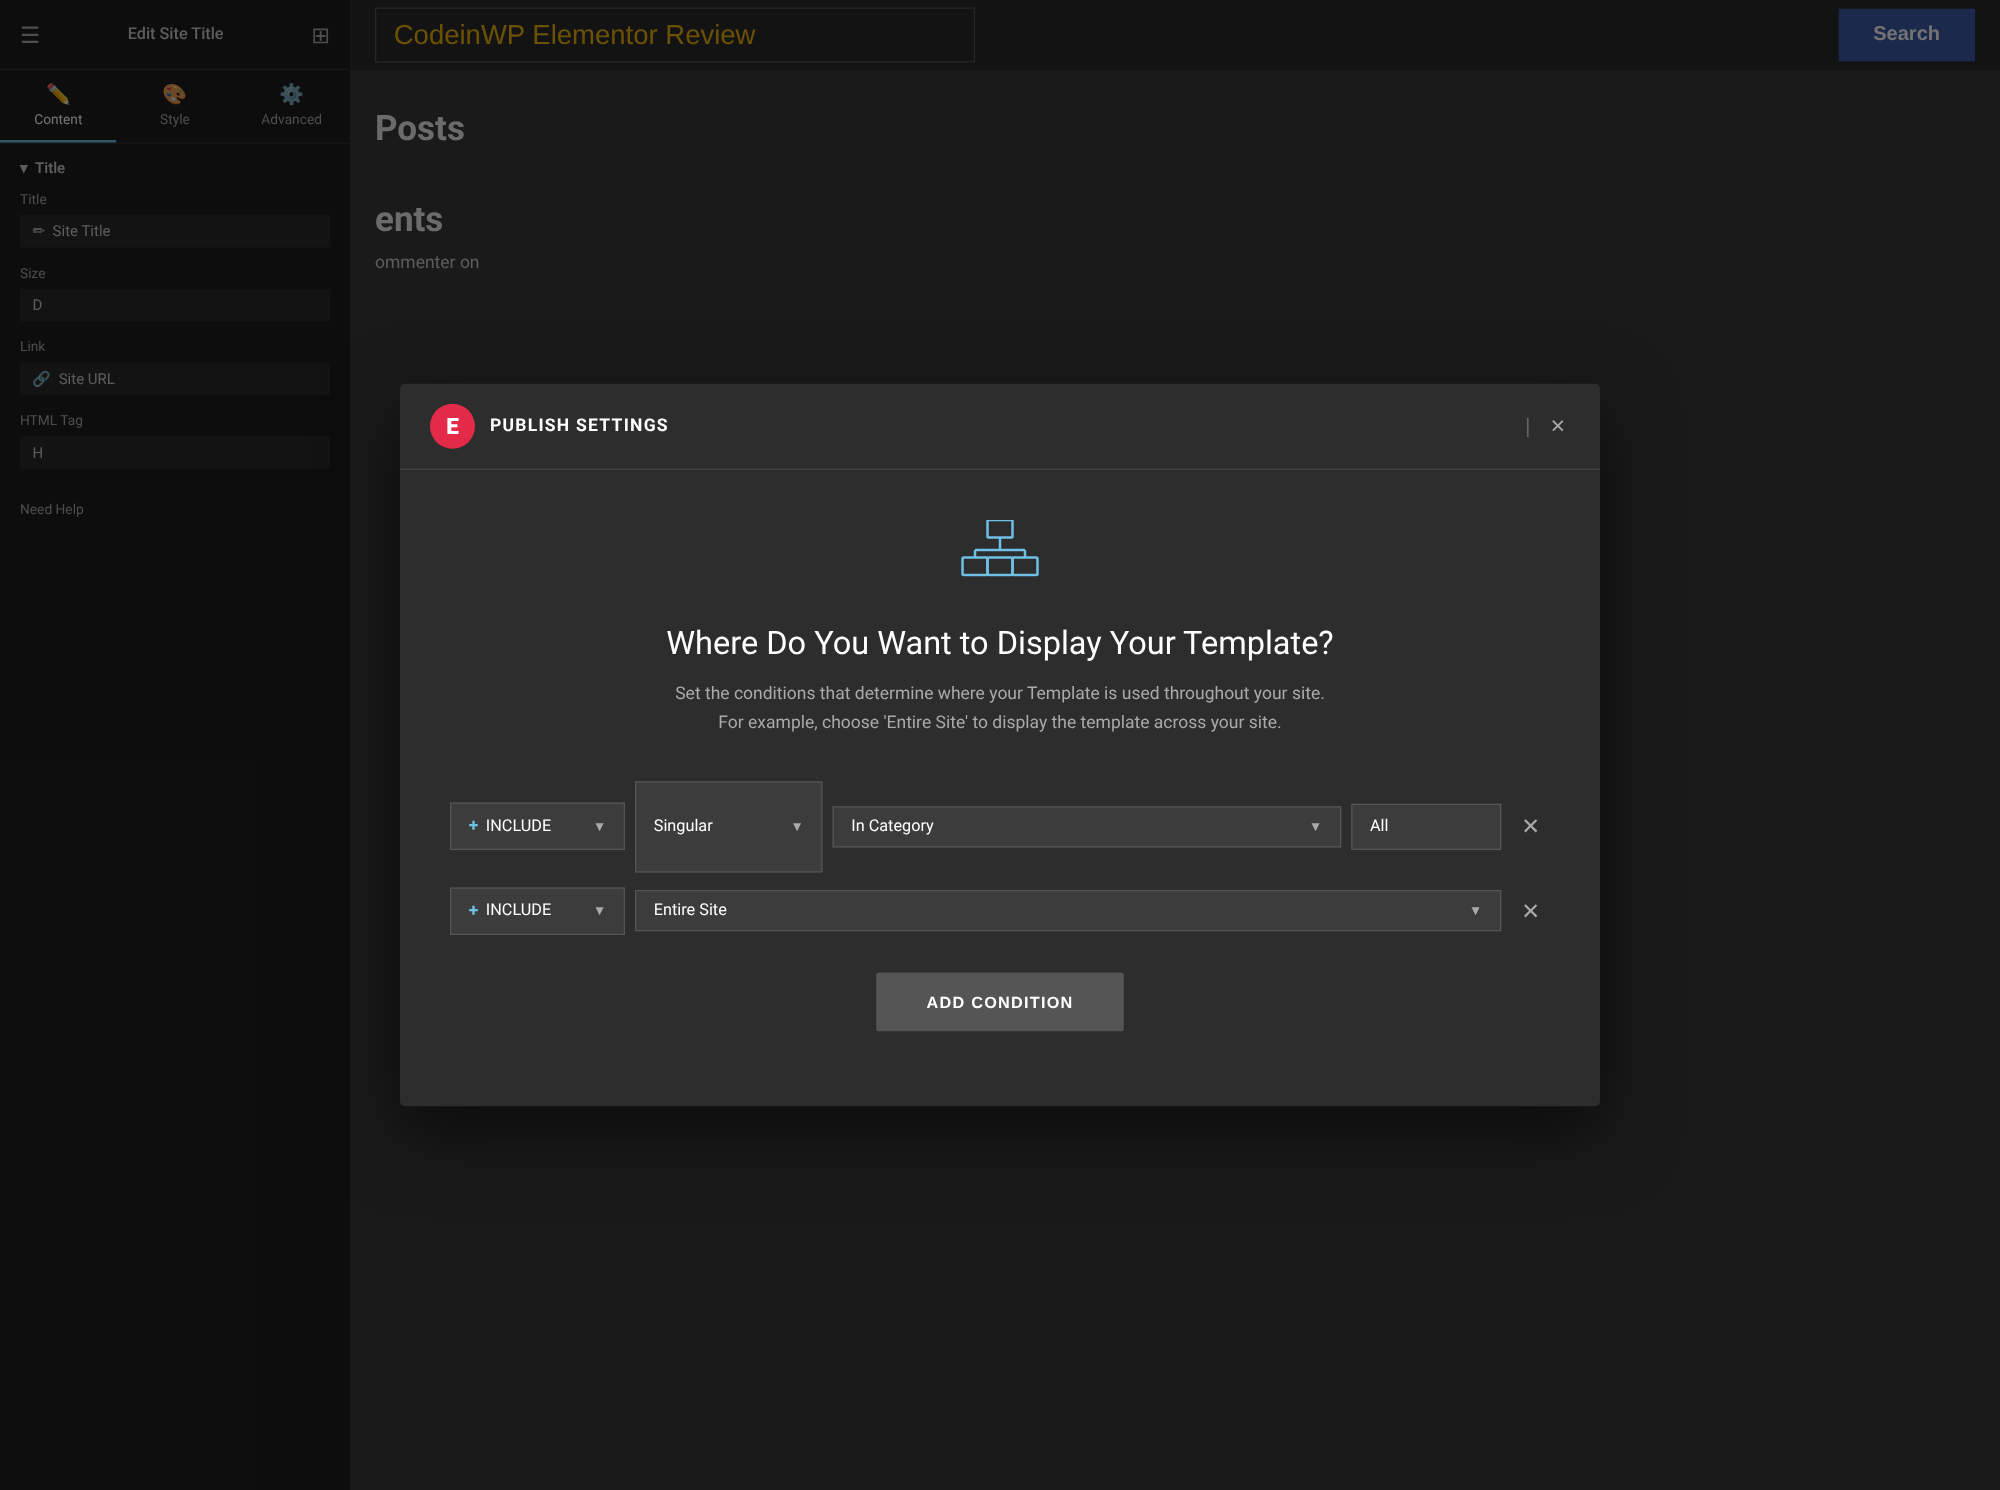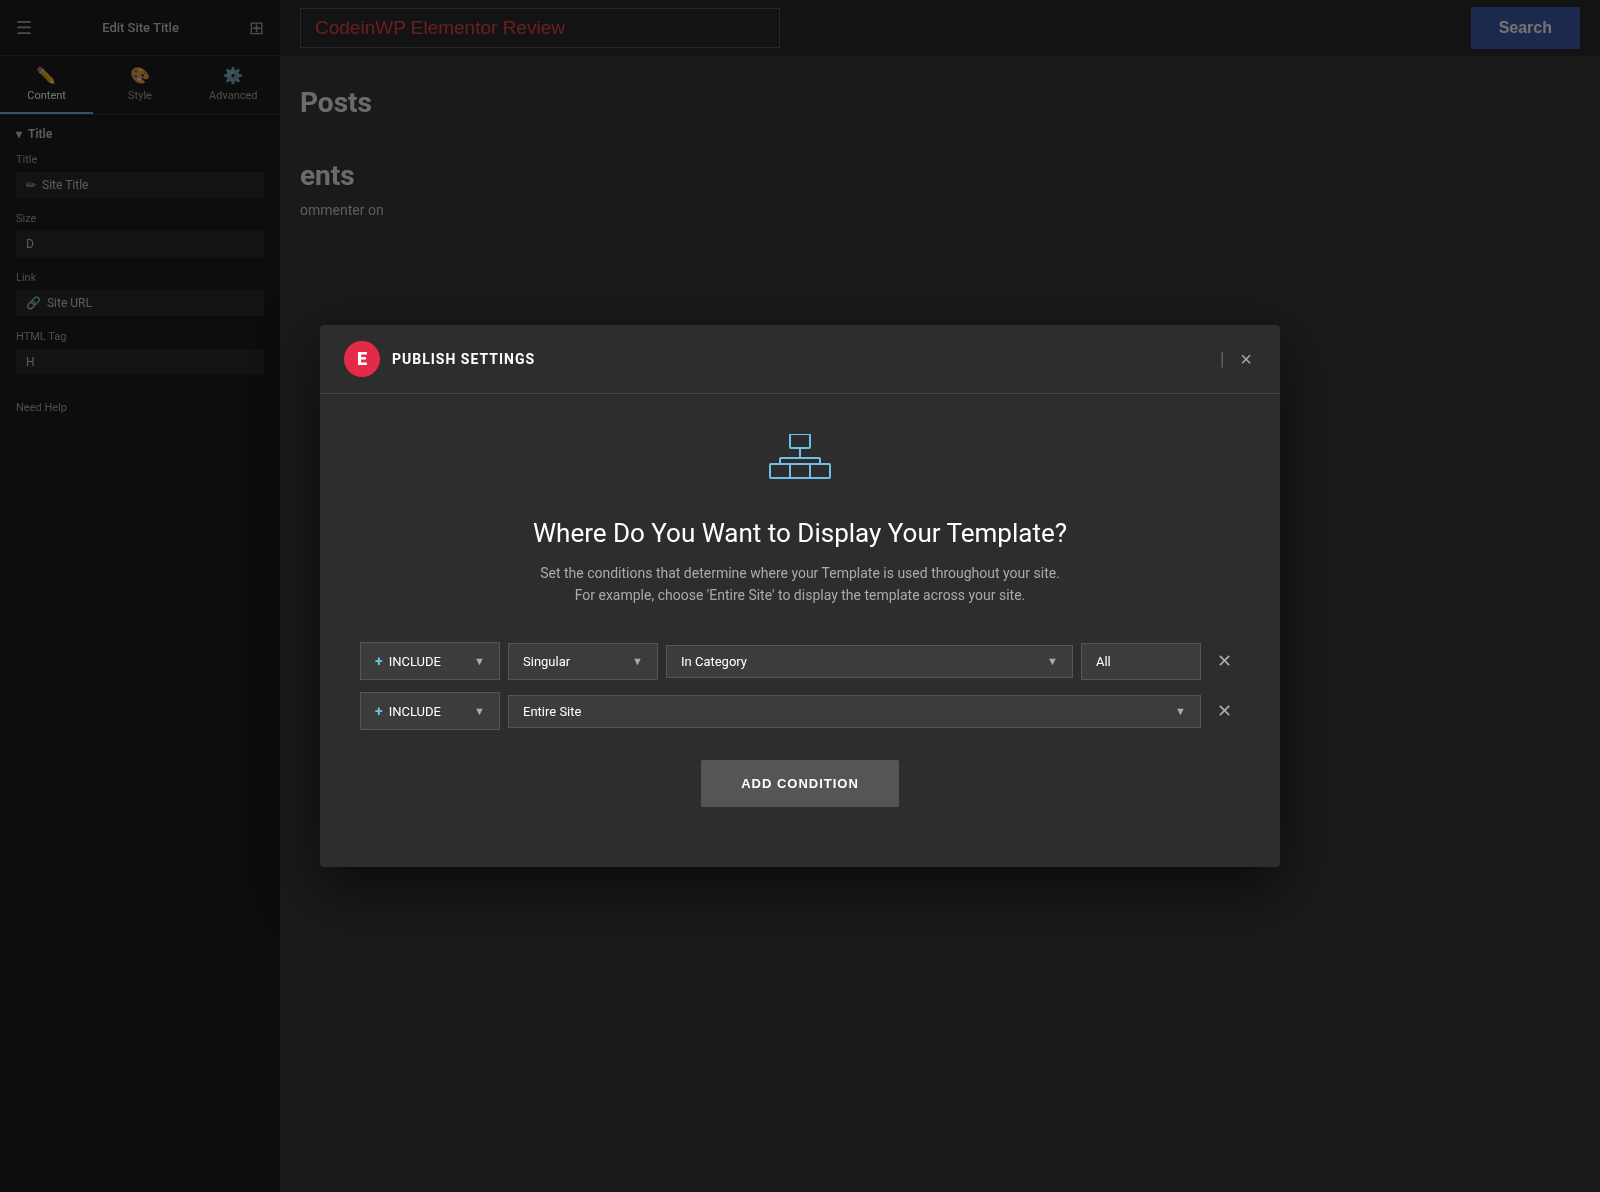--- a/index.html
+++ b/index.html
@@ -334,21 +334,21 @@
     .condition-include-select .chevron {
       margin-left: auto;
       color: #aaa;
       font-size: 11px;
     }
 
     .condition-type-select {
       background: #3c3c3c;
       border: 1px solid #555;
       color: #fff;
-      padding: 10px 14px;
+      padding: 28px 14px;
       font-size: 13px;
       display: flex;
       align-items: center;
       gap: 6px;
       min-width: 150px;
       cursor: pointer;
     }
 
     .condition-type-select .chevron {
       margin-left: auto;
@@ -493,21 +493,21 @@
         </div>
       </div>
       <div class="sidebar-help">
         <span>Need Help</span>
       </div>
     </div>
   </div>
 
   <div class="main-content">
     <div class="main-top-bar">
-      <input class="page-title-input" type="text" style="color: #ef4444; font-size: 19px;" value="CodeinWP Elementor Review">
+      <input class="page-title-input" type="text" style="color: #eab308; font-size: 22px;" value="CodeinWP Elementor Review">
       <div class="top-bar-spacer"></div>
       <button class="search-button">Search</button>
     </div>
     <div class="main-body">
       <div class="content-area">
         <div class="posts-section">
           <h2>Posts</h2>
         </div>
         <div class="comments-section">
           <h2>ents</h2>

